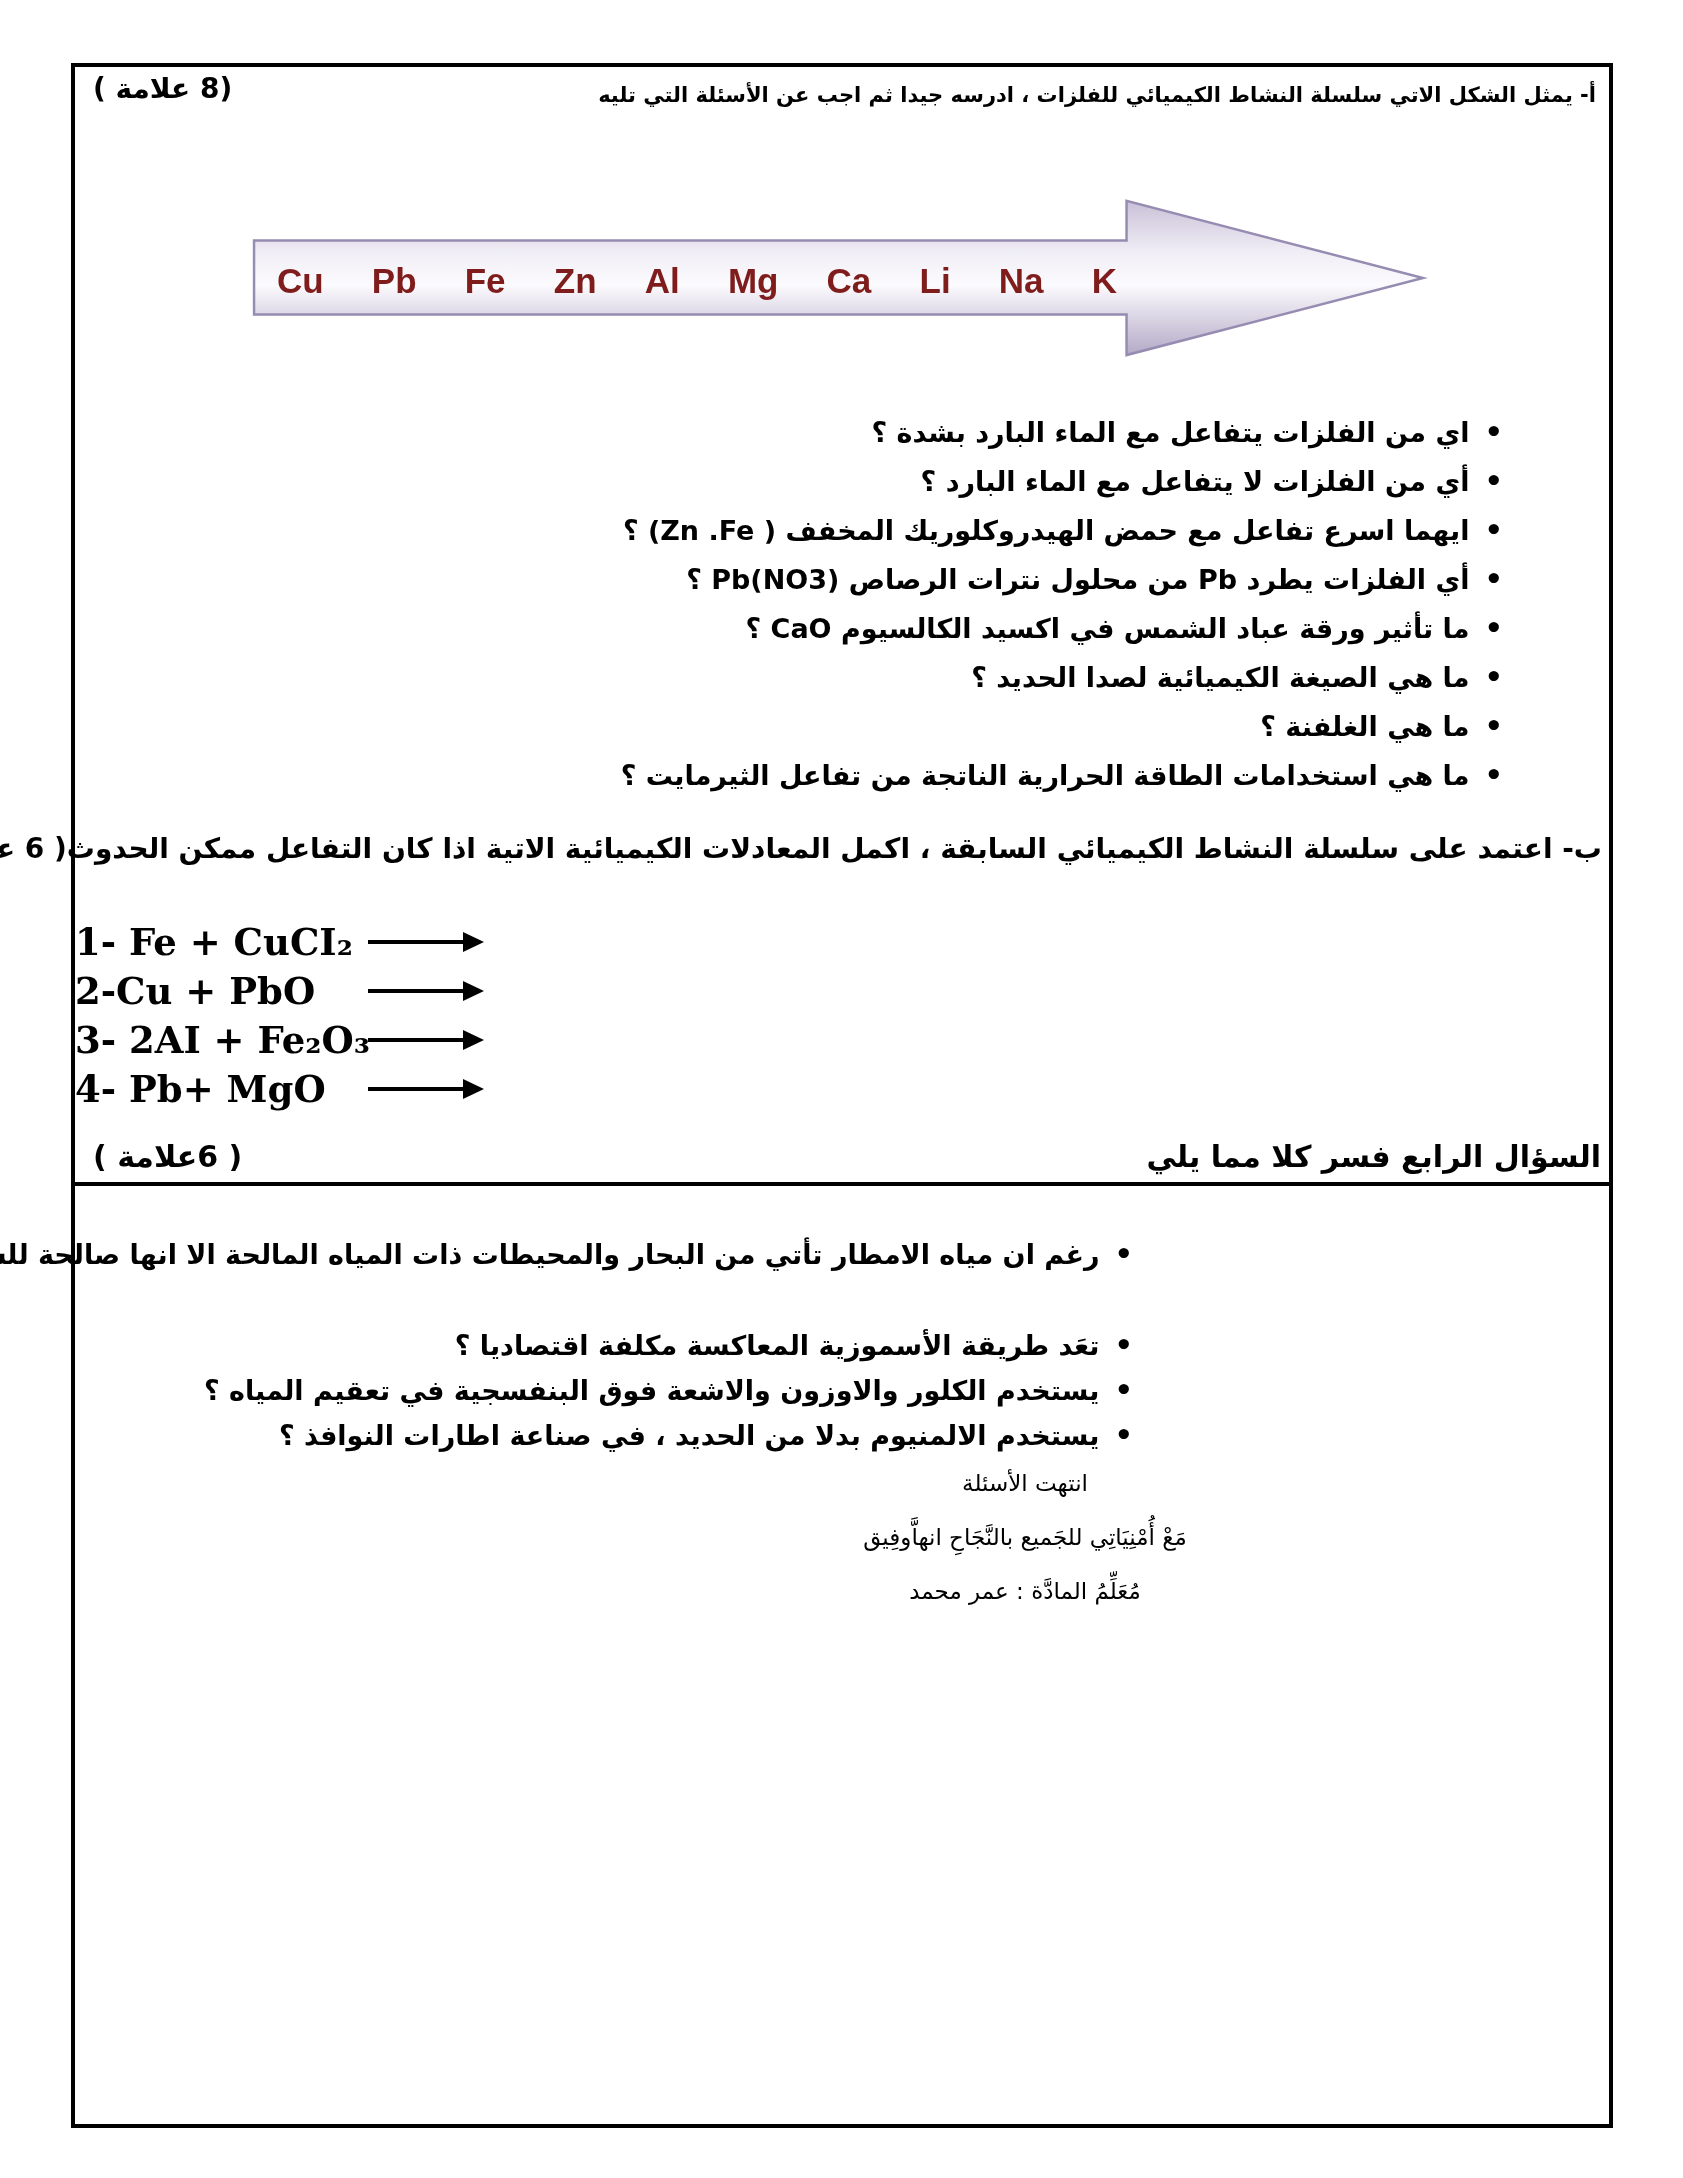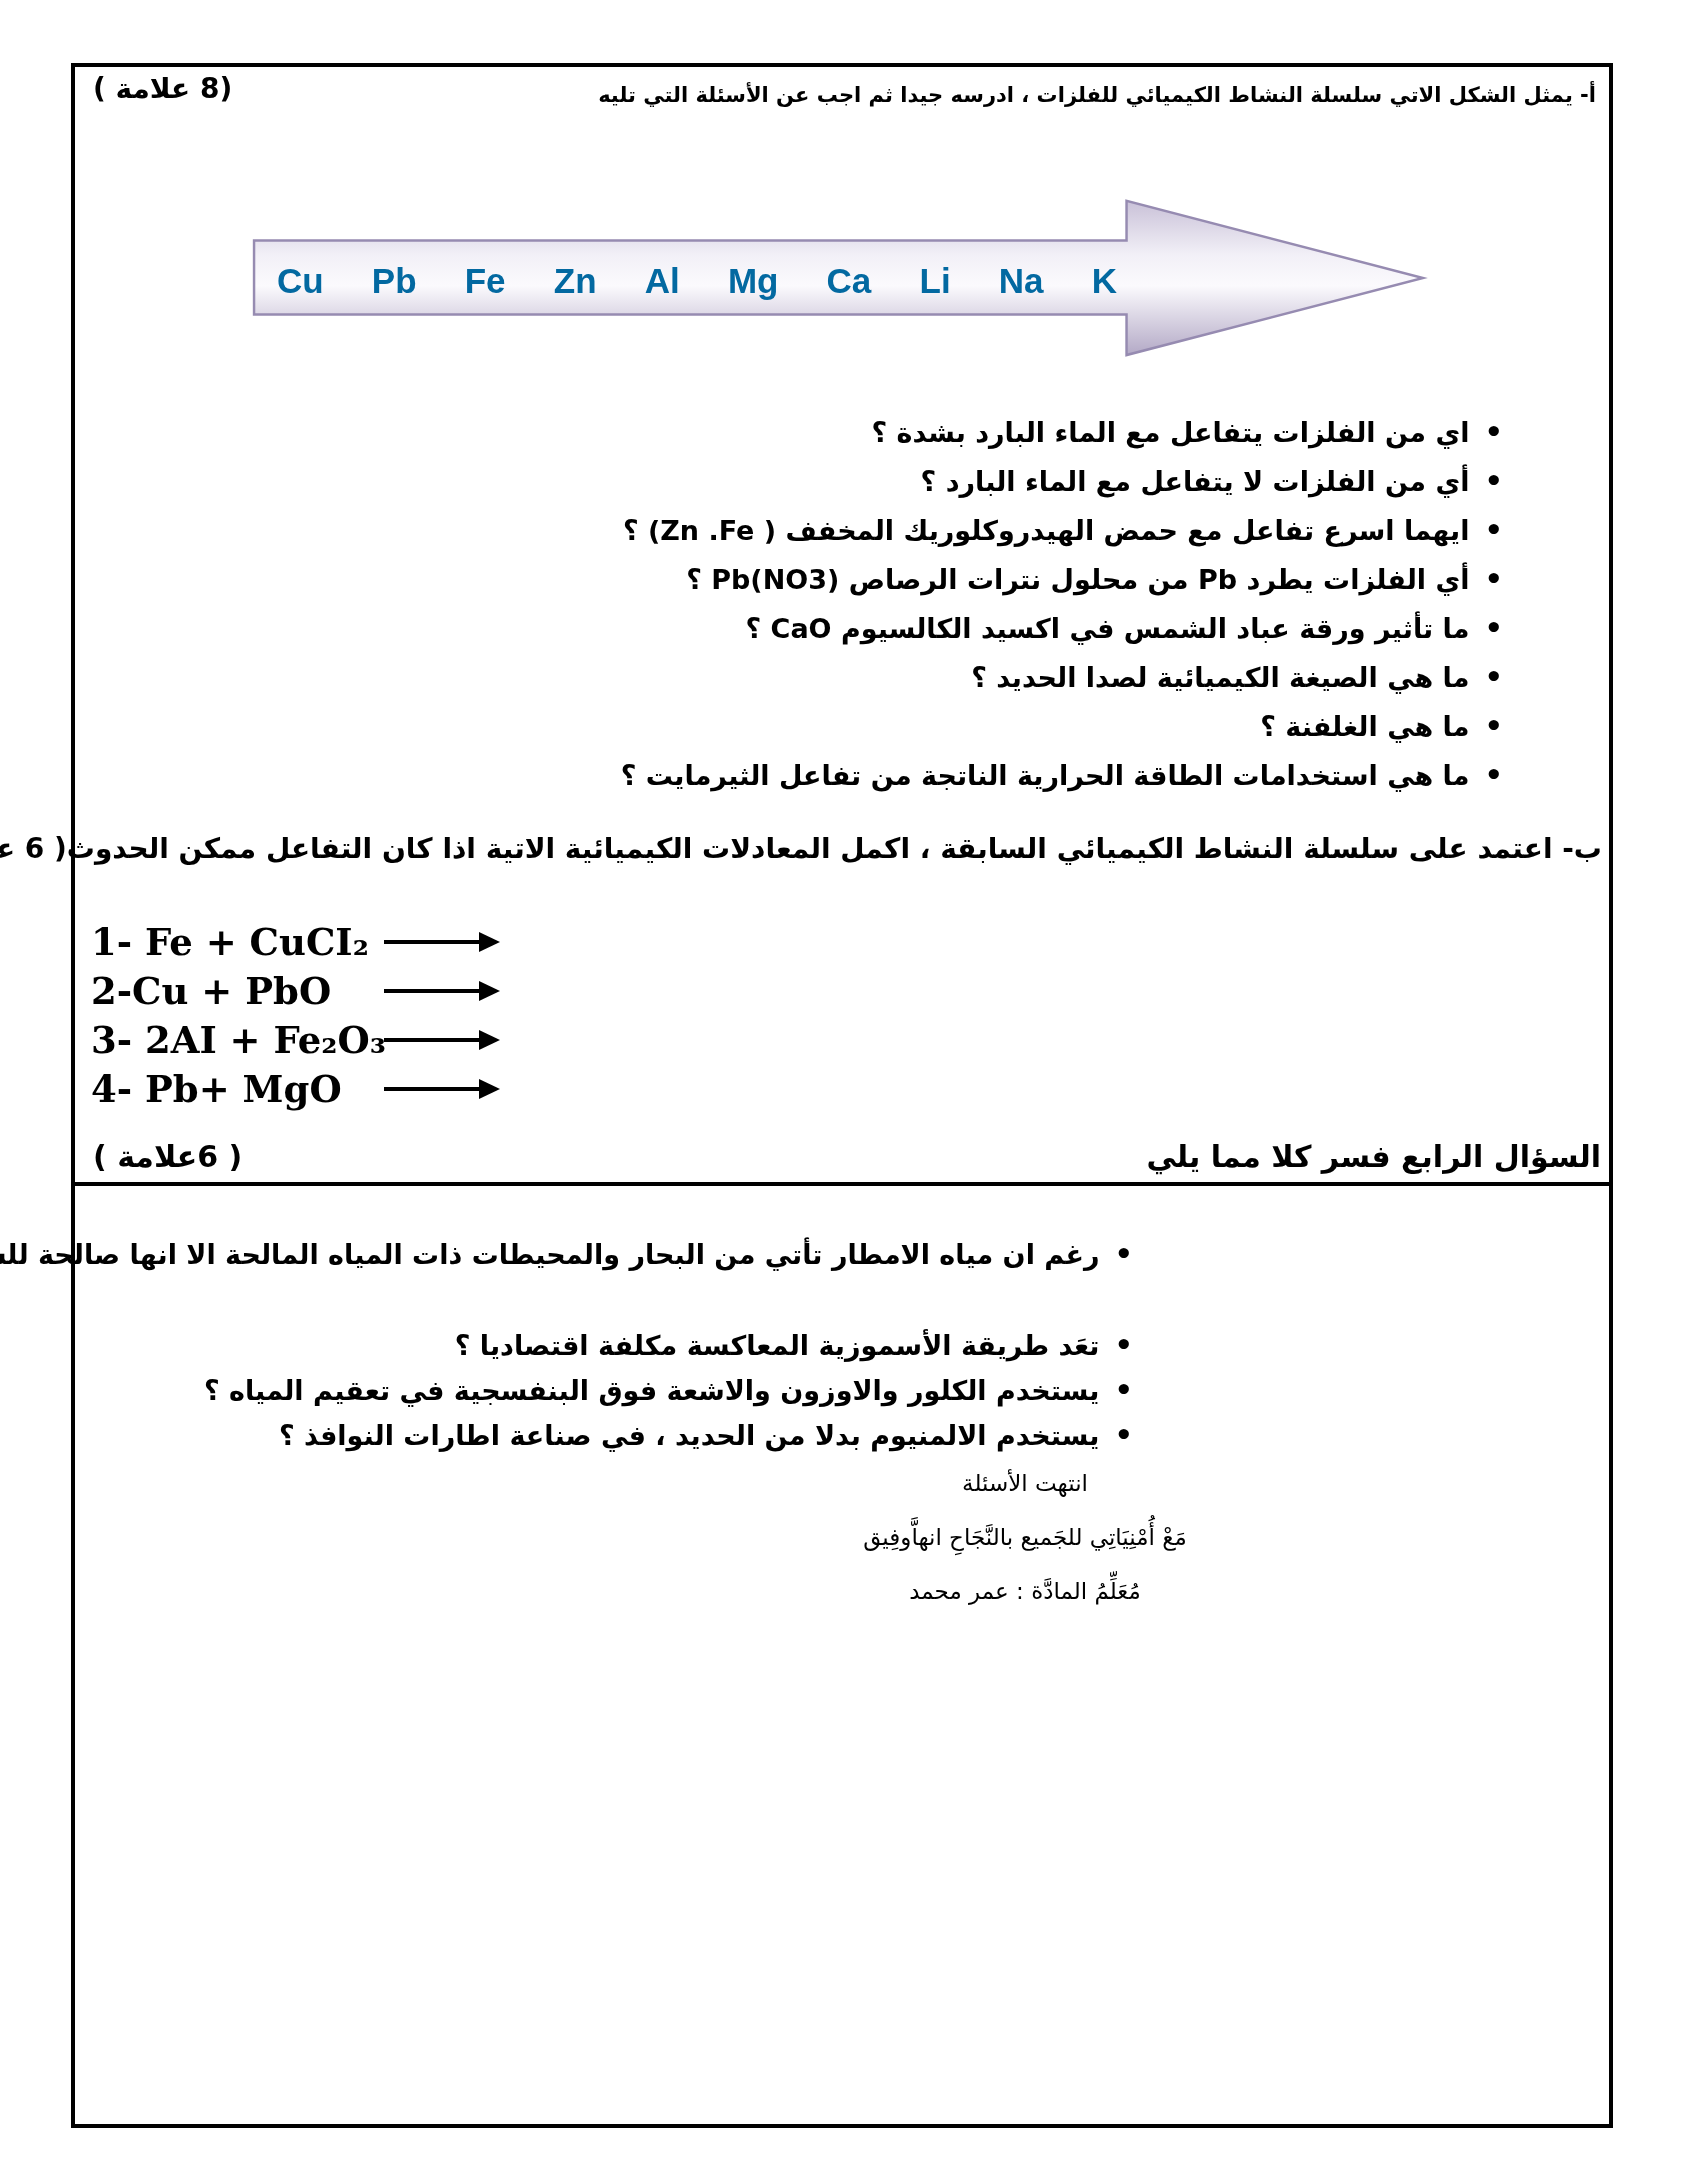--- a/index.html
+++ b/index.html
@@ -20,21 +20,21 @@
   }
   .sec-a-marks{
     position:absolute;top:72px;left:93px;font-size:28px;font-weight:bold;direction:rtl;
   }
   
   .series-arrow-svg{position:absolute;left:248px;top:194px;width:1183px;height:166px;}
   .metals{
     position:absolute;left:277px;top:248px;width:840px;height:65px;
     display:flex;justify-content:space-between;align-items:center;
     font-family:"Liberation Sans","DejaVu Sans",sans-serif;
-    font-weight:bold;font-size:35px;color:#0369a1;letter-spacing:0;text-align:center;
+    font-weight:bold;font-size:35px;color:#7f1d1d;letter-spacing:0;text-align:center;
   }
   
   .qa{
     position:absolute;top:408px;right:180px;margin:0;padding:0;list-style:none;
     direction:rtl;text-align:right;font-weight:bold;font-size:27px;line-height:48px;
     white-space:nowrap;
   }
   .qa li::before{content:"•";margin-left:15px;font-size:29px;}
   
   .sec-b{
@@ -42,21 +42,21 @@
     display:flex;justify-content:space-between;align-items:flex-start;
     font-weight:bold;font-size:28px;white-space:nowrap;
   }
   
   .eqs{
     position:absolute;left:75px;top:917px;
     font-family:"DejaVu Serif","Liberation Serif",serif;
     font-weight:bold;font-size:37px;
   }
   .eq-row{display:flex;align-items:center;height:49px;}
-  .eq-f{width:275px;white-space:nowrap;padding-left:16px;}
+  .eq-f{width:275px;white-space:nowrap;}
   .eq-arrow{position:relative;display:inline-block;width:97px;height:4px;background:#000;margin-left:18px;}
   .eq-arrow::after{
     content:"";position:absolute;right:-19px;top:-8px;width:0;height:0;
     border-left:21px solid #000;border-top:10px solid transparent;border-bottom:10px solid transparent;
   }
   
   .sec4{
     position:absolute;left:71px;top:1139px;width:1542px;box-sizing:border-box;
     border-bottom:4px solid #000;padding:0 12px 8px 22px;direction:rtl;
     display:flex;justify-content:space-between;align-items:flex-end;

